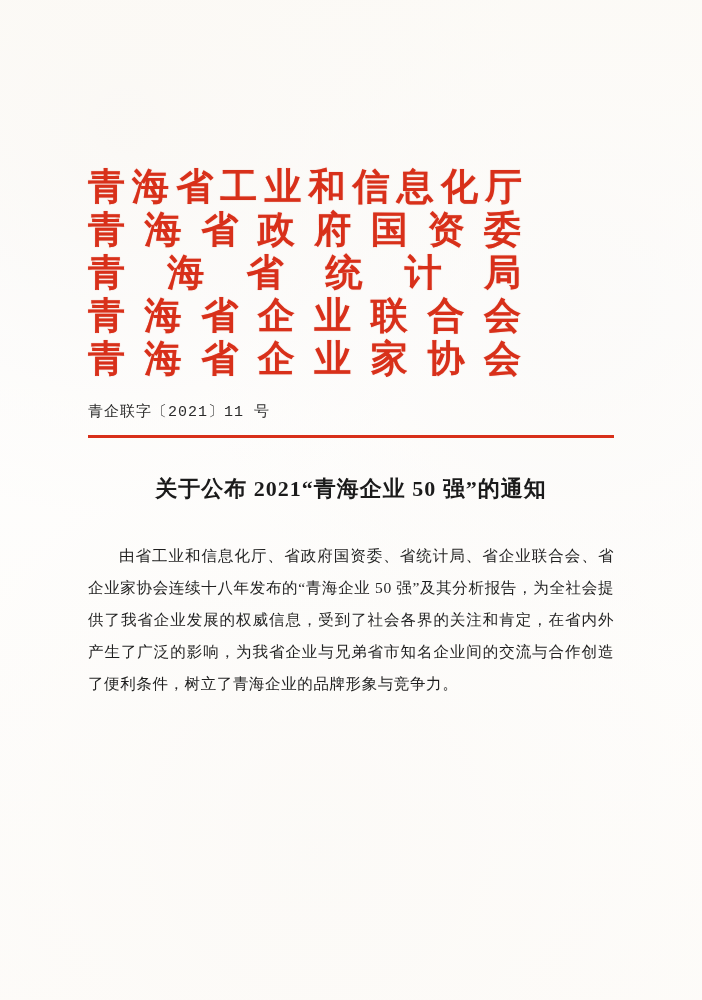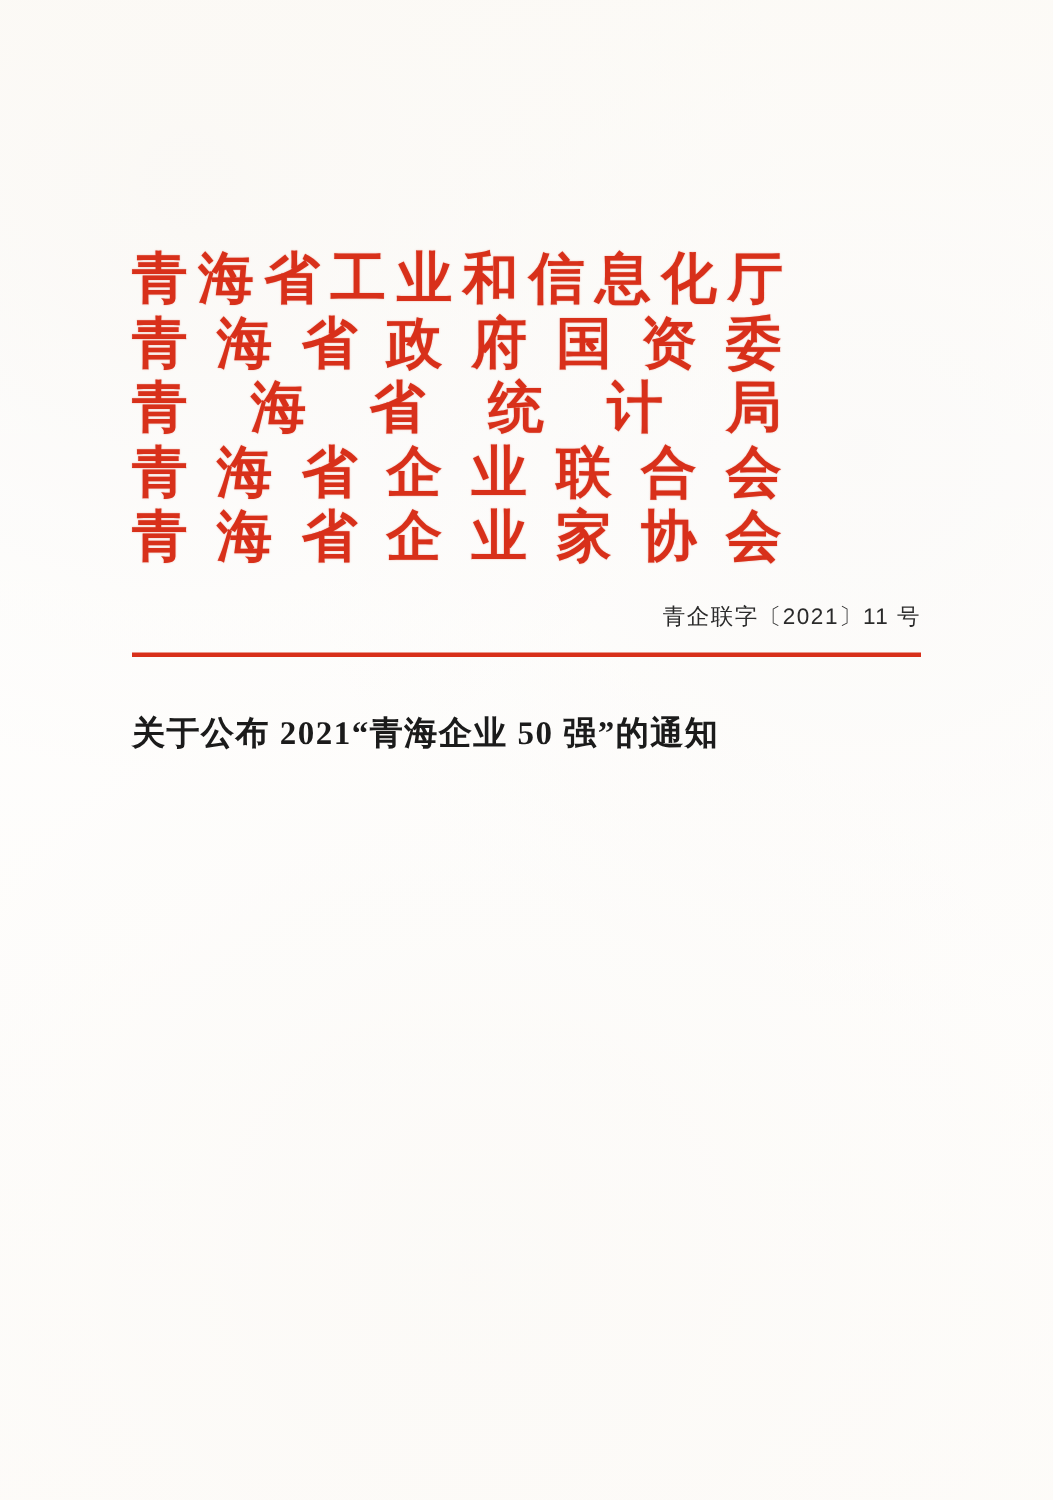--- a/index.html
+++ b/index.html
@@ -67,38 +67,38 @@
     font-weight: bold;
     font-size: 56px;
     line-height: 1;
     letter-spacing: 1px;
     font-family: "Liberation Serif", "DejaVu Serif", serif;
     text-shadow: 0 0 1px rgba(216,48,26,0.5);
   }
 
   
   .doc-number {
-    text-align: right;
+    text-align: left;
     color: #2b2b2b;
     font-size: 15px;
     letter-spacing: 1px;
     margin-top: 16px;
-    font-family: Liberation Sans, sans-serif;
+    font-family: Liberation Mono, monospace;
   }
   .red-rule {
     margin-top: 14px;
     height: 2.5px;
     background: #d8301a;
     width: 100%;
   }
 
   
   .doc-title {
     margin-top: 36px;
-    text-align: left;
+    text-align: center;
     font-size: 22px;
     font-weight: bold;
     color: #1b1b1b;
     letter-spacing: 1px;
     font-family: "Liberation Serif", "DejaVu Serif", serif;
   }
 
   
   .body-text {
     margin-top: 36px;
@@ -176,16 +176,17 @@
       </div>
     </div>
 
     <div class="doc-number">青企联字〔2021〕11 号</div>
 
     <div class="red-rule"></div>
 
     <div class="doc-title">关于公布 2021“青海企业 50 强”的通知</div>
 
     <div class="body-text">
+      <p class="para">由省工业和信息化厅、省政府国资委、省统计局、省企业联合会、省企业家协会连续十八年发布的“青海企业 50 强”及其分析报告，为全社会提供了我省企业发展的权威信息，受到了社会各界的关注和肯定，在省内外产生了广泛的影响，为我省企业与兄弟省市知名企业间的交流与合作创造了便利条件，树立了青海企业的品牌形象与竞争力。</p>
     </div>
 
   </div>
 </div>
 
 </body></html>

